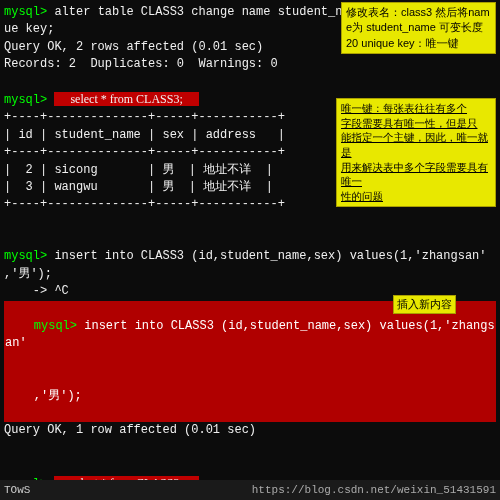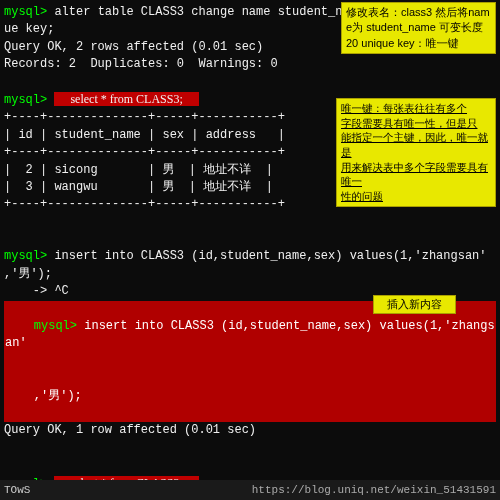--- a/index.html
+++ b/index.html
@@ -59,21 +59,21 @@
       justify-content: space-between;
       align-items: center;
     }
     .footer-left { color: #ccc; }
     .footer-right { color: #aaa; }
     .inserted-label {
       position: absolute;
       background: #e8e800;
       color: #000;
       font-size: 11px;
-      padding: 1px 13px;
+      padding: 1px 3px;
       border: 1px solid #aaa000;
       font-family: 'SimSun', 'Arial', sans-serif;
     }
   </style>
 </head>
 <body>
 
 <div class="terminal">
 
   <div class="line"><span class="prompt-green">mysql&gt;</span><span> alter table CLASS3 change name student_name varchar(20) uniq</span></div>
@@ -124,15 +124,15 @@
     <span>插入新内容</span>
   </div>
 
   <div class="line">&nbsp;</div>
   <div class="line">&nbsp;</div>
 
   <div class="line"><span class="prompt-green">mysql&gt;</span> <span class="highlight-cmd">select * from CLASS3;</span></div>
 
   <div class="footer-bar">
     <span class="footer-left">TOwS</span>
-    <span class="footer-right">https://blog.uniq.net/weixin_51431591</span>
+    <span class="footer-right">https://blog.csdn.net/weixin_51431591</span>
   </div>
 </div>
 
 </body></html>

